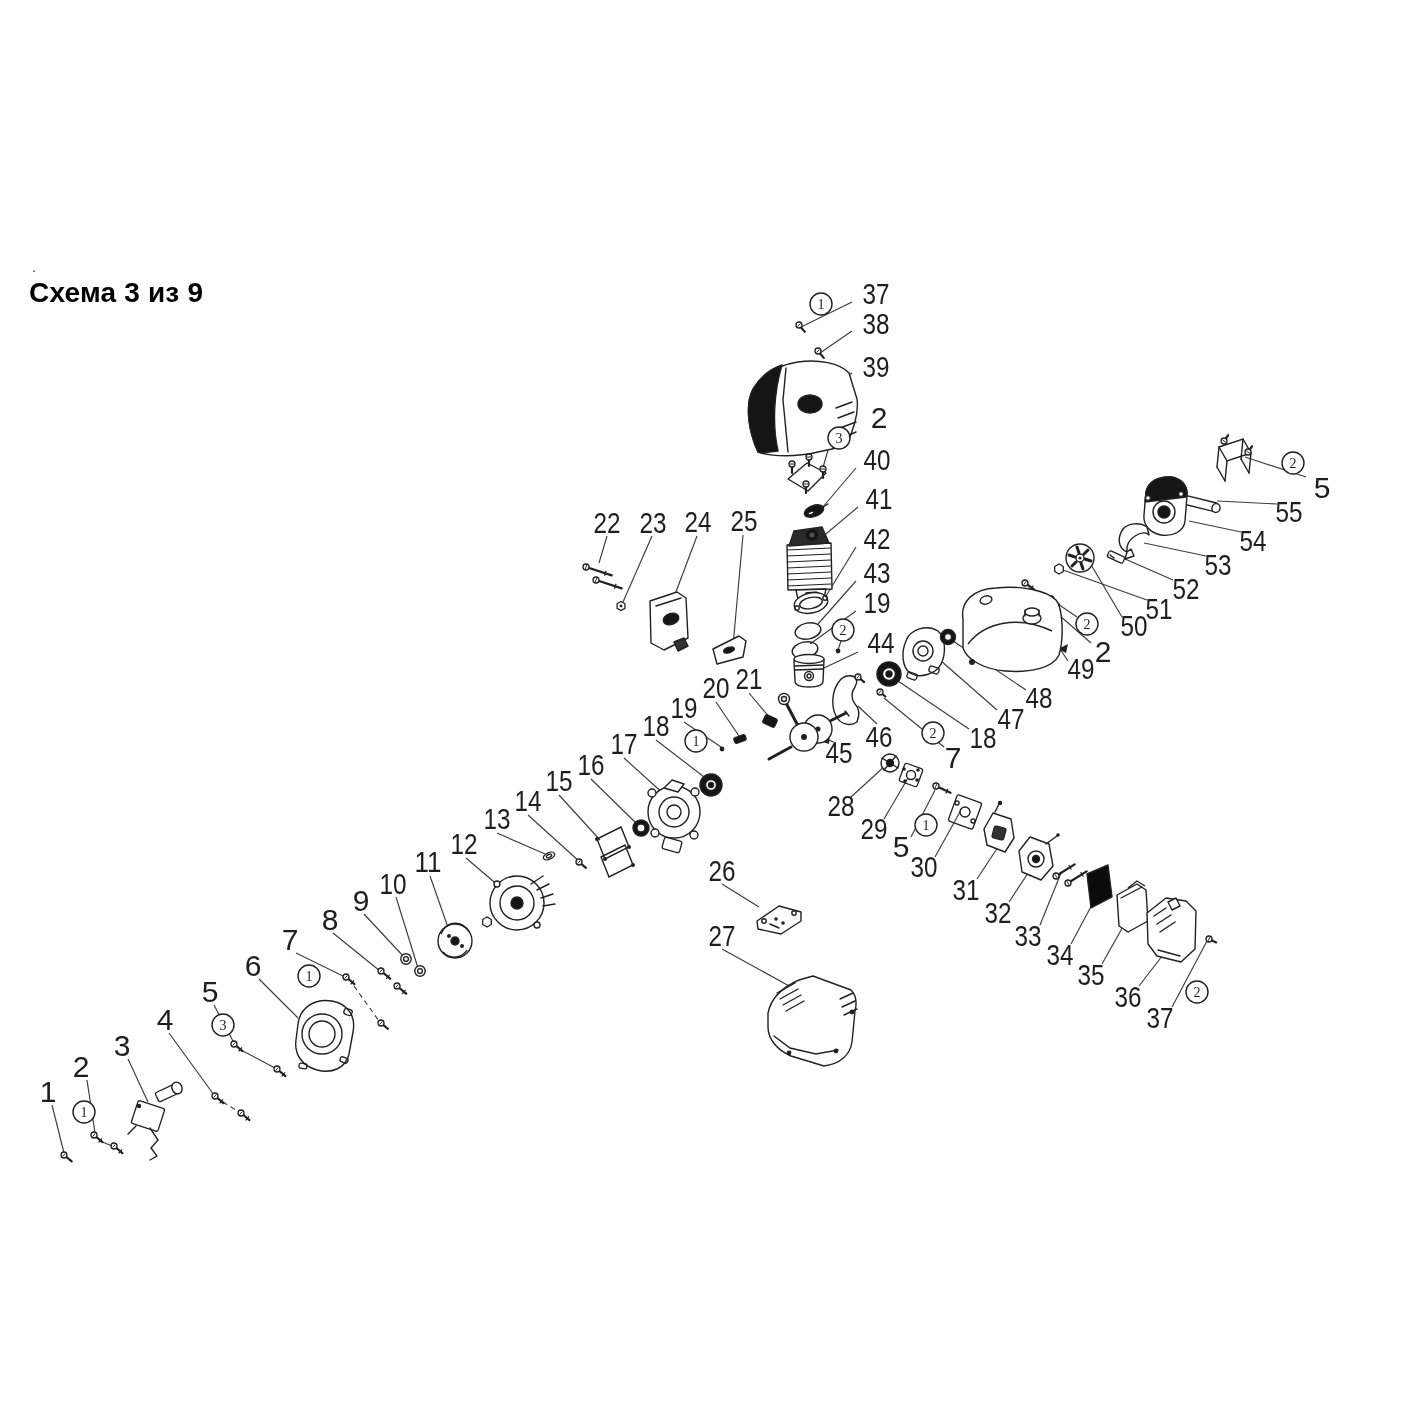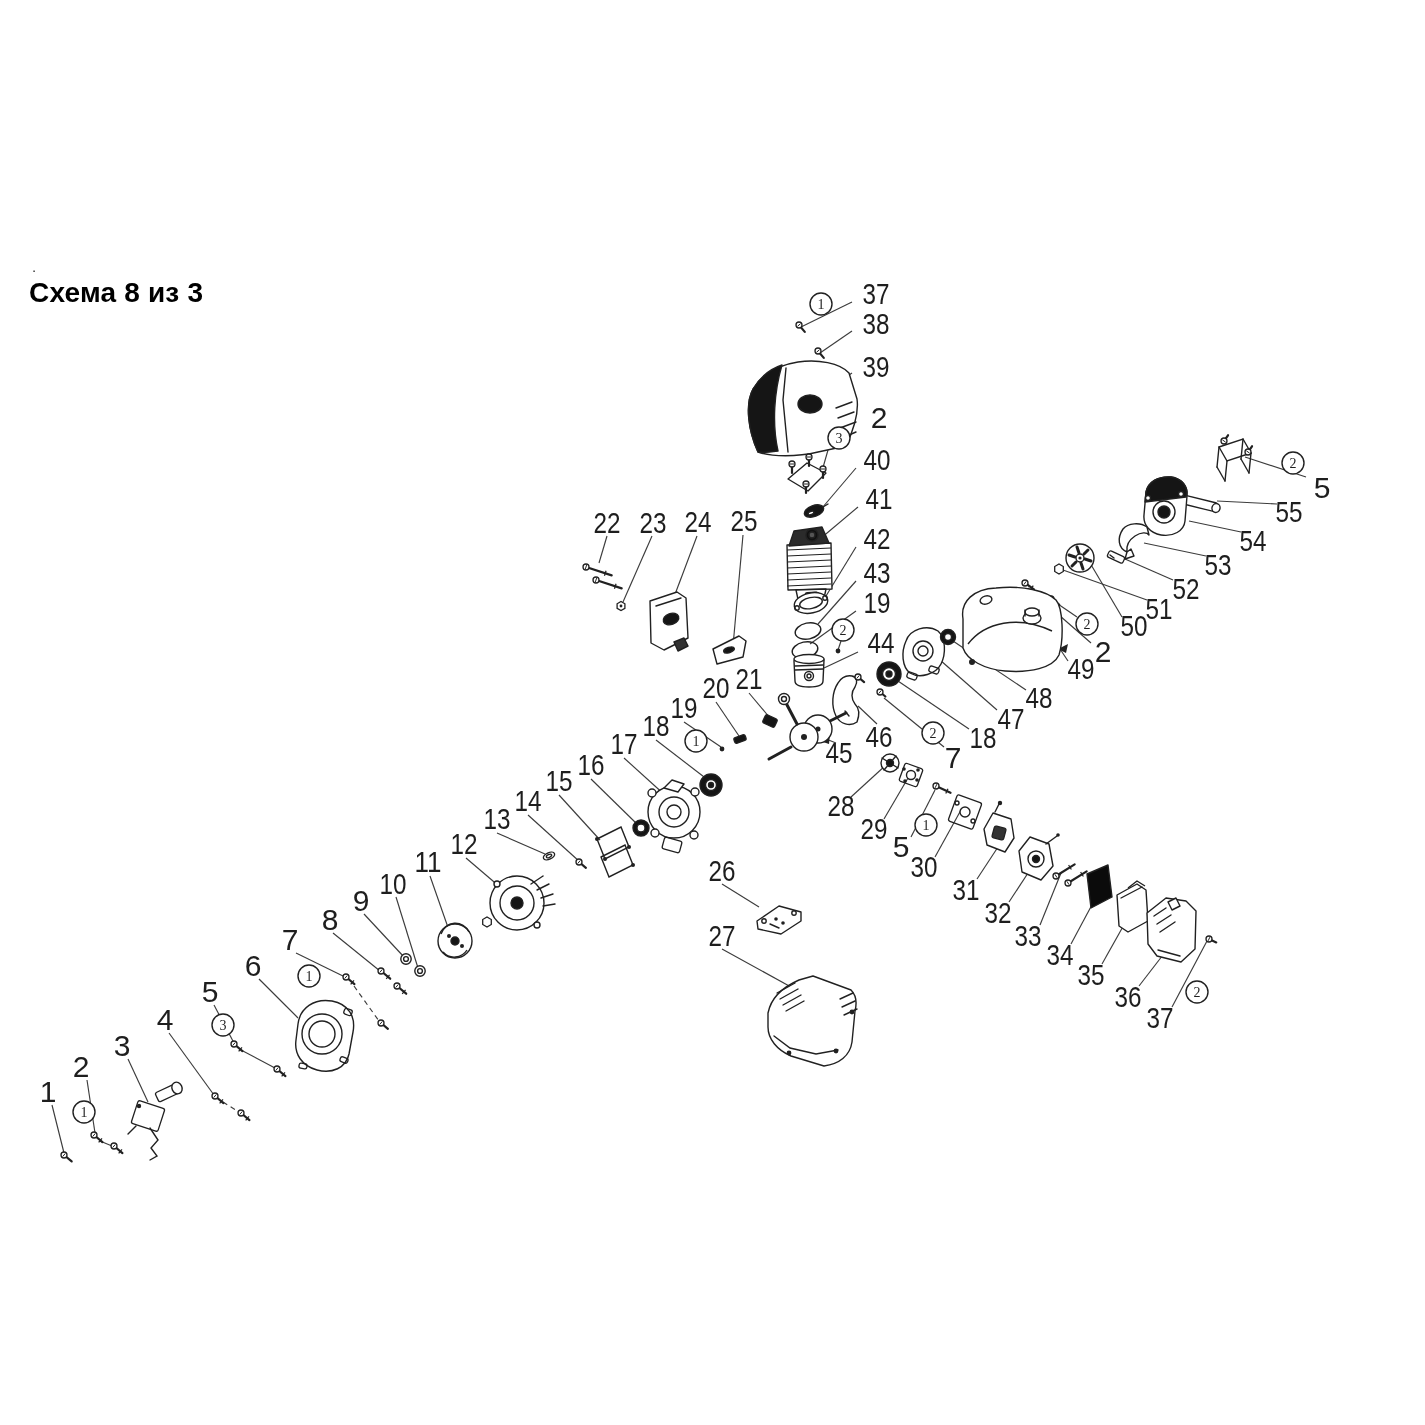--- a/index.html
+++ b/index.html
@@ -10,21 +10,21 @@
              font-family:"Liberation Sans",sans-serif;letter-spacing:0.2px;}
   .title-dot{position:absolute;left:32px;top:258px;font-size:15px;color:#333;}
   text.plbl{font-family:"Liberation Sans",sans-serif;fill:#1e1e1e;}
   text.badg{font-family:"Liberation Serif",serif;fill:#1e1e1e;}
 </style>
 </head>
 <body>
 
 <div class="stage">
   <span class="title-dot">.</span>
-  <div class="doc-title">Схема 8 из 3</div>
+  <div class="doc-title">Схема 3 из 9</div>
   <svg id="cv" width="1425" height="1425" viewBox="0 0 1425 1425" xmlns="http://www.w3.org/2000/svg">
       <g>
         <line x1="852" y1="302" x2="801" y2="327" stroke="#3c3c3c" stroke-width="1.15"></line>
         <line x1="852" y1="331" x2="820" y2="353" stroke="#3c3c3c" stroke-width="1.15"></line>
         <line x1="852" y1="373" x2="830" y2="388" stroke="#3c3c3c" stroke-width="1.15"></line>
         <line x1="828" y1="450" x2="822" y2="471" stroke="#3c3c3c" stroke-width="1.15"></line>
         <line x1="856" y1="468" x2="822" y2="508" stroke="#3c3c3c" stroke-width="1.15"></line>
         <line x1="858" y1="507" x2="814" y2="544" stroke="#3c3c3c" stroke-width="1.15"></line>
         <line x1="856" y1="547" x2="826" y2="596" stroke="#3c3c3c" stroke-width="1.15"></line>
         <line x1="856" y1="581" x2="818" y2="624" stroke="#3c3c3c" stroke-width="1.15"></line>

